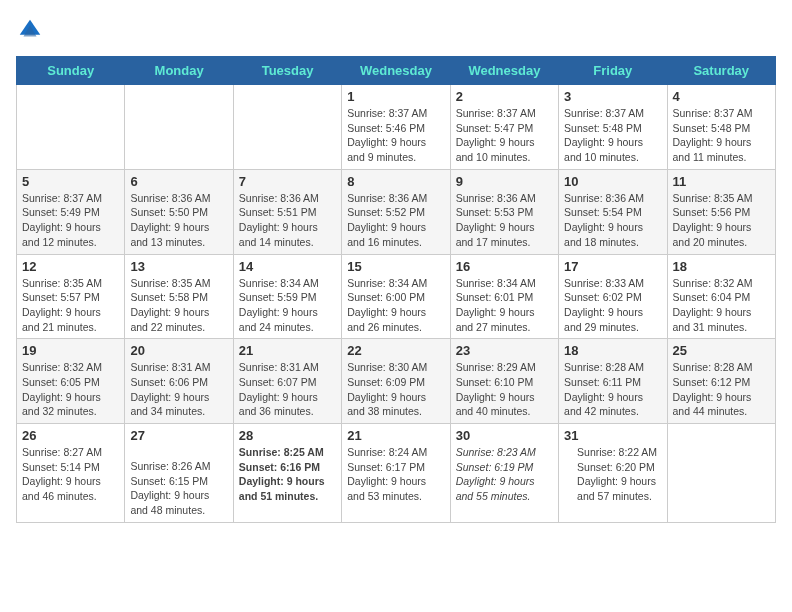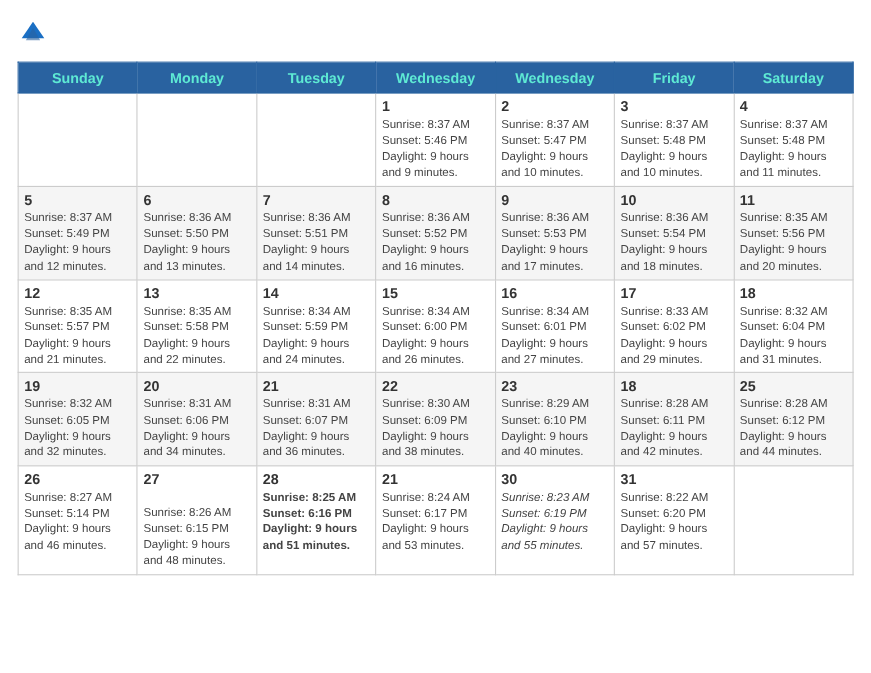--- a/index.html
+++ b/index.html
@@ -316,20 +316,20 @@
 Daylight: 9 hours and 53 minutes.</div>
         </td>
         <td>
           <span class="day-number">30</span>
           <div class="day-detail" style="white-space: pre-line; font-style: italic;">Sunrise: 8:23 AM
 Sunset: 6:19 PM
 Daylight: 9 hours and 55 minutes.</div>
         </td>
         <td>
           <span class="day-number">31</span>
-          <div class="day-detail" style="white-space: pre-line;">Sunrise: 8:22 AM
+          <div class="day-detail" style="white-space: pre-line; margin-left: 13px;">Sunrise: 8:22 AM
 Sunset: 6:20 PM
 Daylight: 9 hours and 57 minutes.</div>
         </td>
         <td class="empty-cell"></td>
       </tr>
     </tbody>
 </table>
 
 </body></html>

